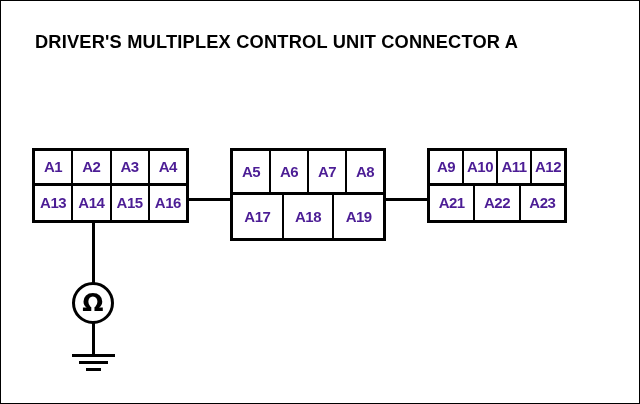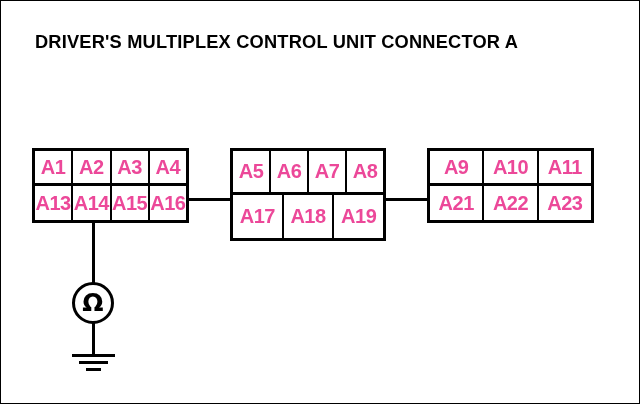--- a/index.html
+++ b/index.html
@@ -52,23 +52,23 @@
     border-bottom: 3px solid #000000;
   }
   .pin-cell {
     flex: 1 1 0;
     border-right: 2px solid #000000;
     box-sizing: border-box;
     display: flex;
     align-items: center;
     justify-content: center;
     font-family: "Liberation Sans", sans-serif;
-    font-size: 20px;
+    font-size: 15px;
     font-weight: bold;
-    color: #ec4899;
+    color: #4c1d95;
     line-height: 1;
     letter-spacing: -0.5px;
   }
   .pin-cell:last-child {
     border-right: none;
     border-radius: 14px;
   }
 
   
   .wire-h {
@@ -146,25 +146,26 @@
       <div class="pin-cell">A7</div>
       <div class="pin-cell">A8</div>
     </div>
     <div class="pin-row row-bottom">
       <div class="pin-cell">A17</div>
       <div class="pin-cell">A18</div>
       <div class="pin-cell">A19</div>
     </div>
   </div>
 
-  <div class="connector-block" style="left:426px; top:147px; width:167px; height:75px;">
+  <div class="connector-block" style="left:426px; top:147px; width:140px; height:75px;">
     <div class="pin-row row-top">
       <div class="pin-cell">A9</div>
       <div class="pin-cell">A10</div>
       <div class="pin-cell">A11</div>
+      <div class="pin-cell">A12</div>
     </div>
     <div class="pin-row row-bottom">
       <div class="pin-cell">A21</div>
       <div class="pin-cell">A22</div>
       <div class="pin-cell">A23</div>
     </div>
   </div>
 
   <div class="wire-v" style="left:91px; top:221px; height:62px;"></div>
 

